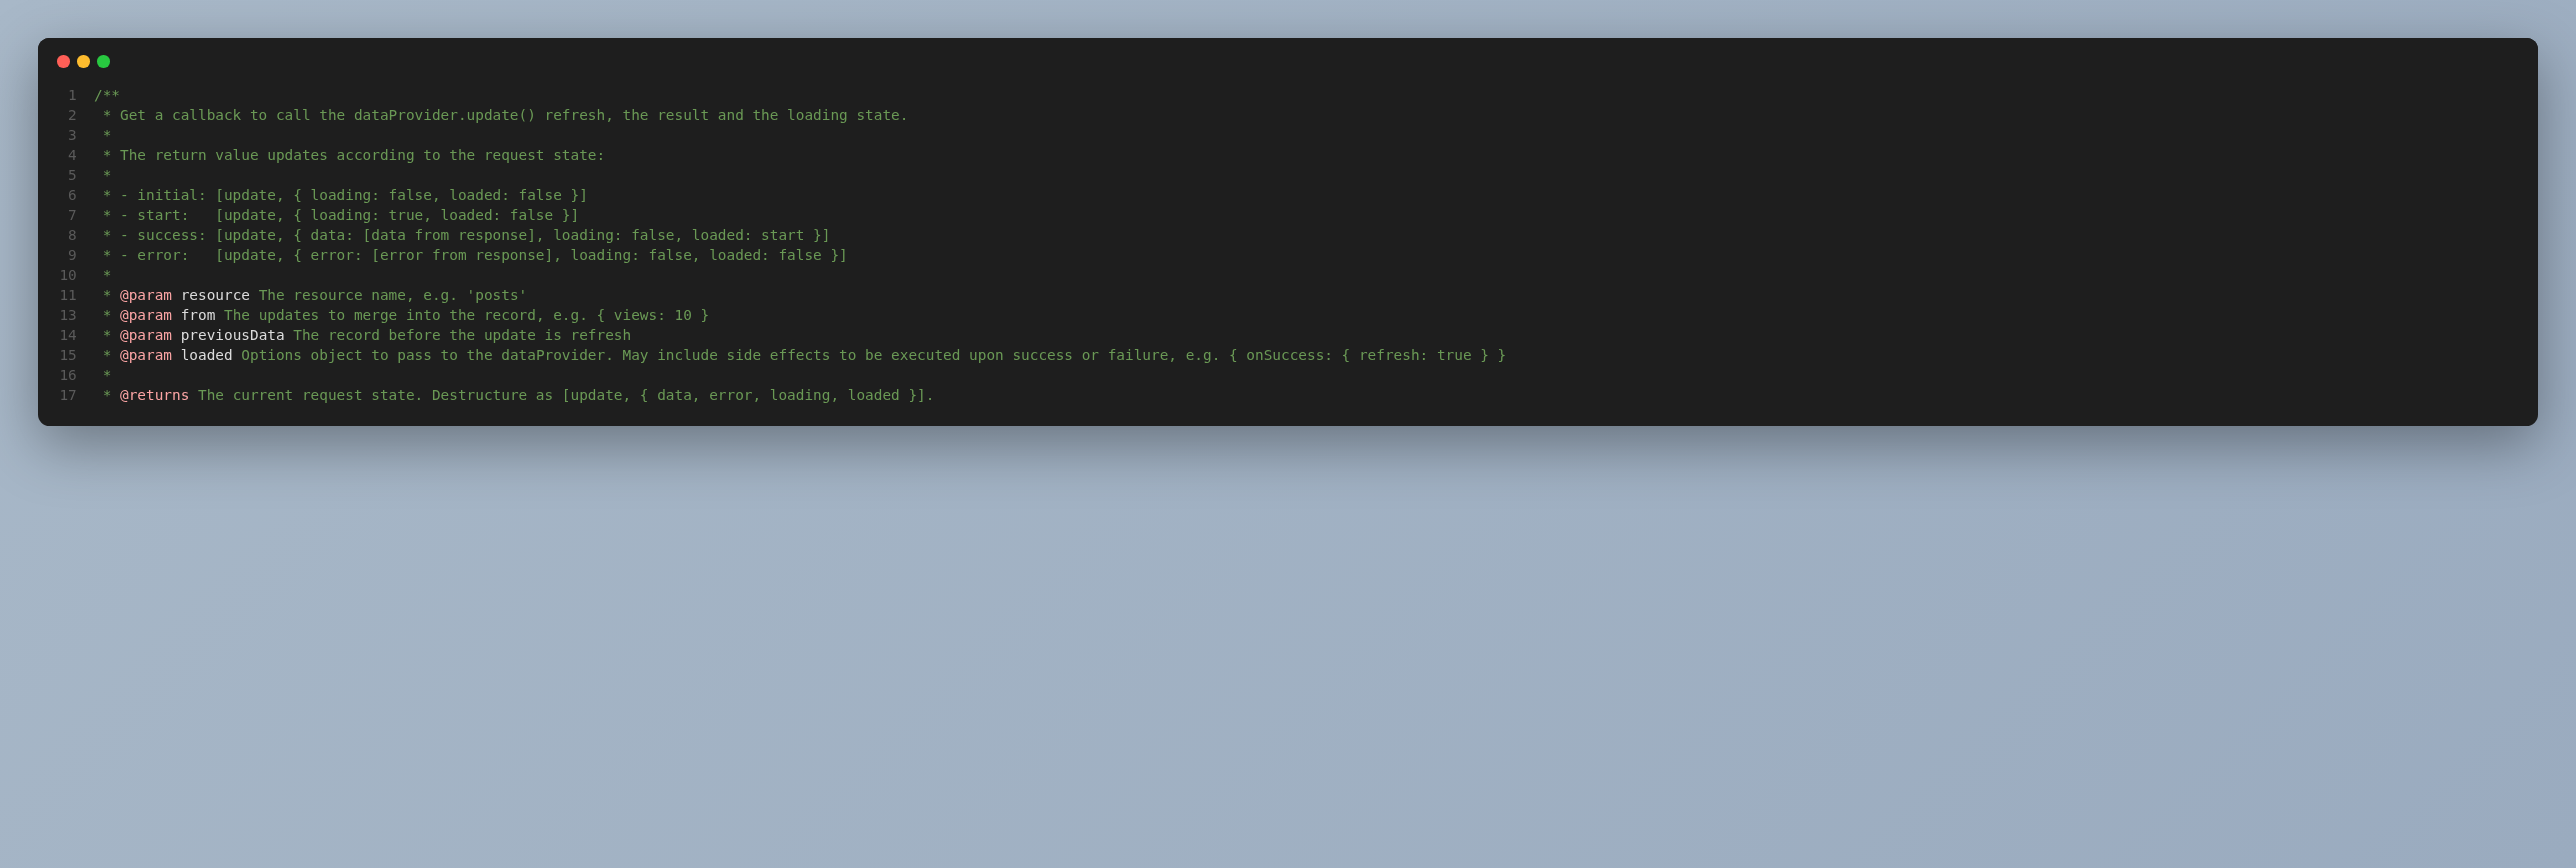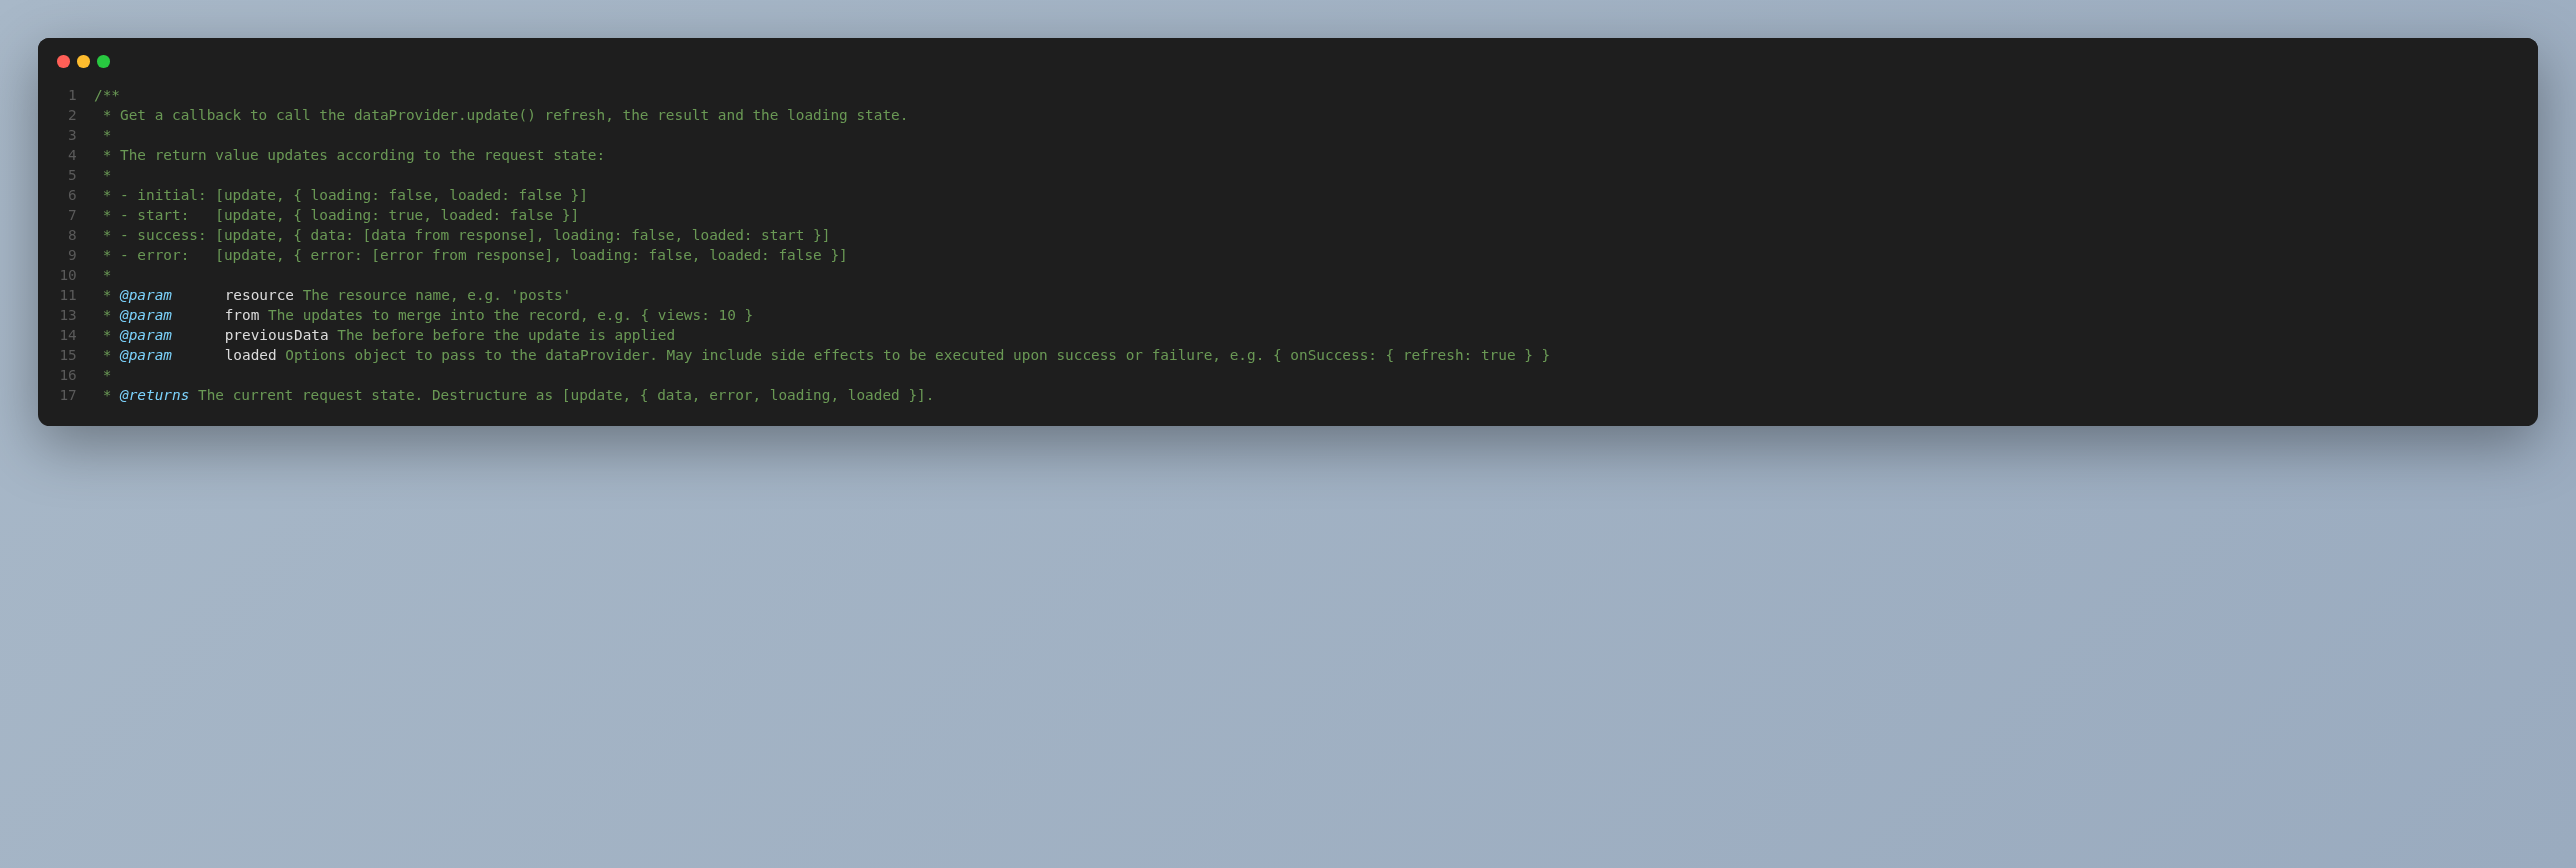--- a/index.html
+++ b/index.html
@@ -46,22 +46,22 @@
     text-align: right;
     padding-right: 17.3px;
     flex-shrink: 0;
     user-select: none;
   }
   .code {
     flex: 1;
     color: #d4d4d4;
   }
   .comment { color: #6a9955; }
-  .tag { color: #7dd3fc; font-style: italic; }
-  .paramname { color: #dcdcdc; font-weight: 500; margin-left: 44px; }
+  .tag { color: #fca5a5; }
+  .paramname { color: #dcdcdc; font-weight: 500; }
 </style>
 </head>
 <body>
 
 <div class="window">
   <div class="titlebar">
     <div class="dot dot-red"></div>
     <div class="dot dot-yellow"></div>
     <div class="dot dot-green"></div>
   </div>
@@ -71,19 +71,19 @@
       <div class="line"><span class="gutter">3</span><span class="code"><span class="comment"> *</span></span></div>
       <div class="line"><span class="gutter">4</span><span class="code"><span class="comment"> * The return value updates according to the request state:</span></span></div>
       <div class="line"><span class="gutter">5</span><span class="code"><span class="comment"> *</span></span></div>
       <div class="line"><span class="gutter">6</span><span class="code"><span class="comment"> * - initial: [update, { loading: false, loaded: false }]</span></span></div>
       <div class="line"><span class="gutter">7</span><span class="code"><span class="comment"> * - start:   [update, { loading: true, loaded: false }]</span></span></div>
       <div class="line"><span class="gutter">8</span><span class="code"><span class="comment"> * - success: [update, { data: [data from response], loading: false, loaded: start }]</span></span></div>
       <div class="line"><span class="gutter">9</span><span class="code"><span class="comment"> * - error:   [update, { error: [error from response], loading: false, loaded: false }]</span></span></div>
       <div class="line"><span class="gutter">10</span><span class="code"><span class="comment"> *</span></span></div>
       <div class="line"><span class="gutter">11</span><span class="code"><span class="comment"> * </span><span class="tag">@param</span><span class="comment"> </span><span class="paramname">resource</span><span class="comment"> The resource name, e.g. 'posts'</span></span></div>
       <div class="line"><span class="gutter">13</span><span class="code"><span class="comment"> * </span><span class="tag">@param</span><span class="comment"> </span><span class="paramname">from</span><span class="comment"> The updates to merge into the record, e.g. { views: 10 }</span></span></div>
-      <div class="line"><span class="gutter">14</span><span class="code"><span class="comment"> * </span><span class="tag">@param</span><span class="comment"> </span><span class="paramname">previousData</span><span class="comment"> The before before the update is applied</span></span></div>
+      <div class="line"><span class="gutter">14</span><span class="code"><span class="comment"> * </span><span class="tag">@param</span><span class="comment"> </span><span class="paramname">previousData</span><span class="comment"> The record before the update is refresh</span></span></div>
       <div class="line"><span class="gutter">15</span><span class="code"><span class="comment"> * </span><span class="tag">@param</span><span class="comment"> </span><span class="paramname">loaded</span><span class="comment"> Options object to pass to the dataProvider. May include side effects to be executed upon success or failure, e.g. { onSuccess: { refresh: true } }</span></span></div>
       <div class="line"><span class="gutter">16</span><span class="code"><span class="comment"> *</span></span></div>
       <div class="line"><span class="gutter">17</span><span class="code"><span class="comment"> * </span><span class="tag">@returns</span><span class="comment"> The current request state. Destructure as [update, { data, error, loading, loaded }].</span></span></div>
     </div>
 </div>
 
 
 </body></html>

